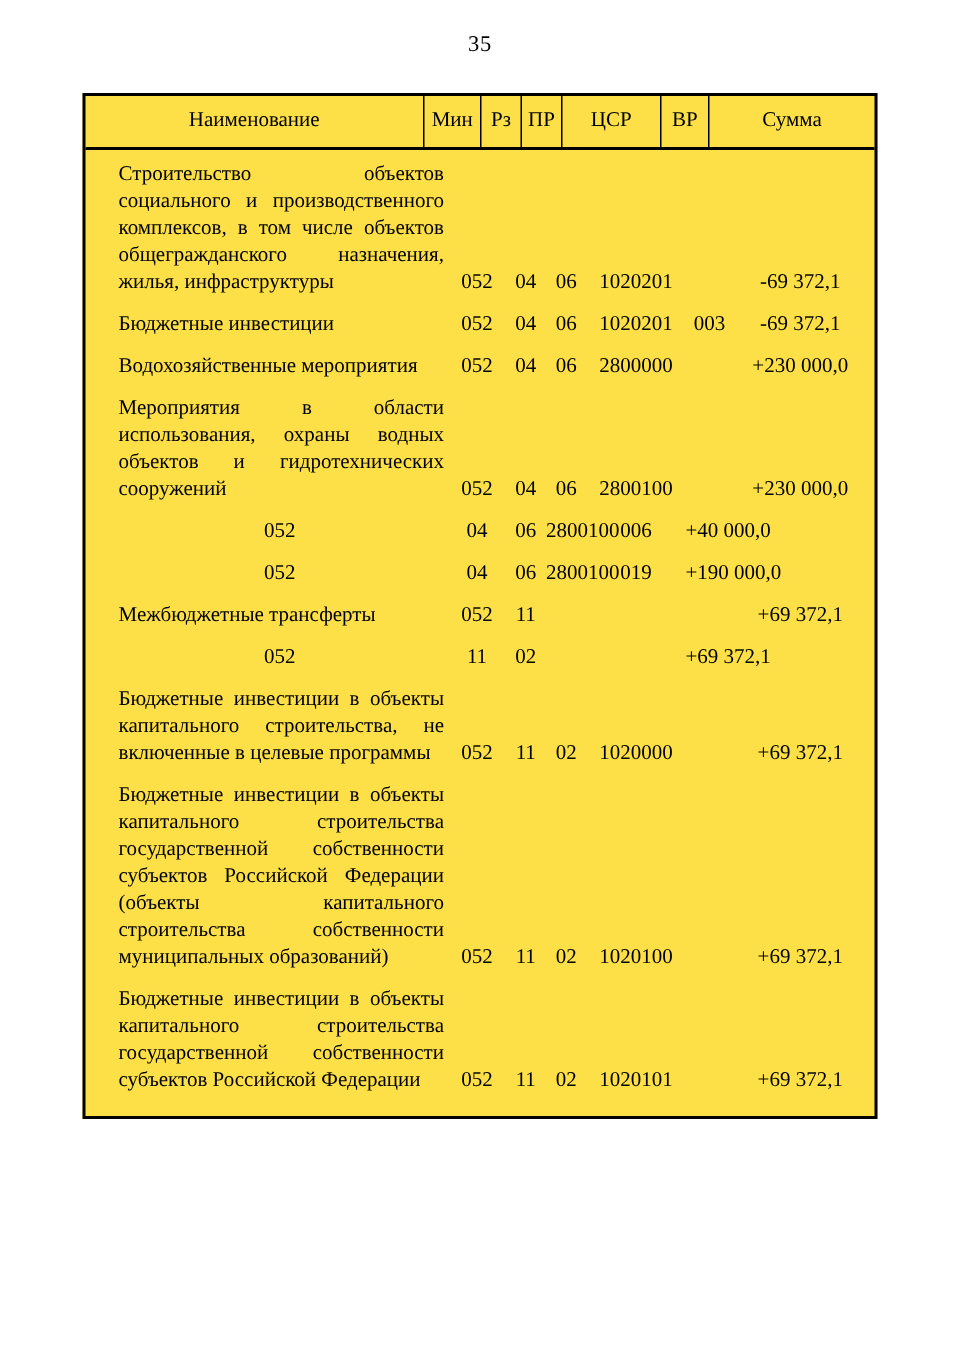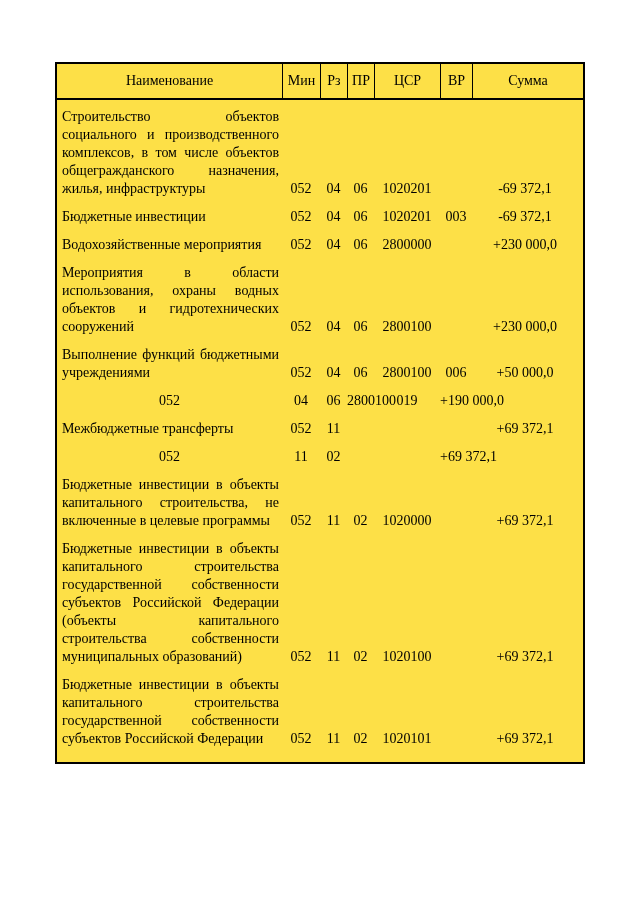--- a/index.html
+++ b/index.html
@@ -45,20 +45,21 @@
     align-items: center;
     justify-content: center;
     font-size: 14px;
     border-left: 1px solid #000;
     box-sizing: border-box;
     white-space: nowrap;
   }
   .th.name { border-left: none; }
   .tbody {
     padding: 6px 0 14px 0;
+    margin-left: 17px;
   }
   .row {
     display: grid;
     grid-template-columns: 225px 38px 27px 27px 66px 32px 1fr;
     align-items: end;
     margin-top: 10px;
   }
   .row:first-child { margin-top: 2px; }
   .td {
     font-size: 14px;
@@ -77,20 +78,21 @@
   .td.summa {
     text-align: center;
     padding-right: 5px;
     white-space: nowrap;
   }
 </style>
 </head>
 <body>
 
 <div class="page">
+  <div class="page-number">35</div>
 
   <div class="budget-table">
     <div class="thead">
       <div class="th name">Наименование</div>
       <div class="th min">Мин</div>
       <div class="th rz">Рз</div>
       <div class="th pr">ПР</div>
       <div class="th csr">ЦСР</div>
       <div class="th vr">ВР</div>
       <div class="th summa">Сумма</div>
@@ -126,27 +128,26 @@
         <div class="row">
           <div class="td name">Мероприятия в области использования, охраны водных объектов и гидротехнических сооружений</div>
           <div class="td min">052</div>
           <div class="td rz">04</div>
           <div class="td pr">06</div>
           <div class="td csr">2800100</div>
           <div class="td vr"></div>
           <div class="td summa">+230 000,0</div>
         </div>
         <div class="row">
-          <div class="td name">Выполнение функций бюджетными учреждениями</div>
           <div class="td min">052</div>
           <div class="td rz">04</div>
           <div class="td pr">06</div>
           <div class="td csr">2800100</div>
           <div class="td vr">006</div>
-          <div class="td summa">+50 000,0</div>
+          <div class="td summa">+40 000,0</div>
         </div>
         <div class="row">
           <div class="td min">052</div>
           <div class="td rz">04</div>
           <div class="td pr">06</div>
           <div class="td csr">2800100</div>
           <div class="td vr">019</div>
           <div class="td summa">+190 000,0</div>
         </div>
         <div class="row">

